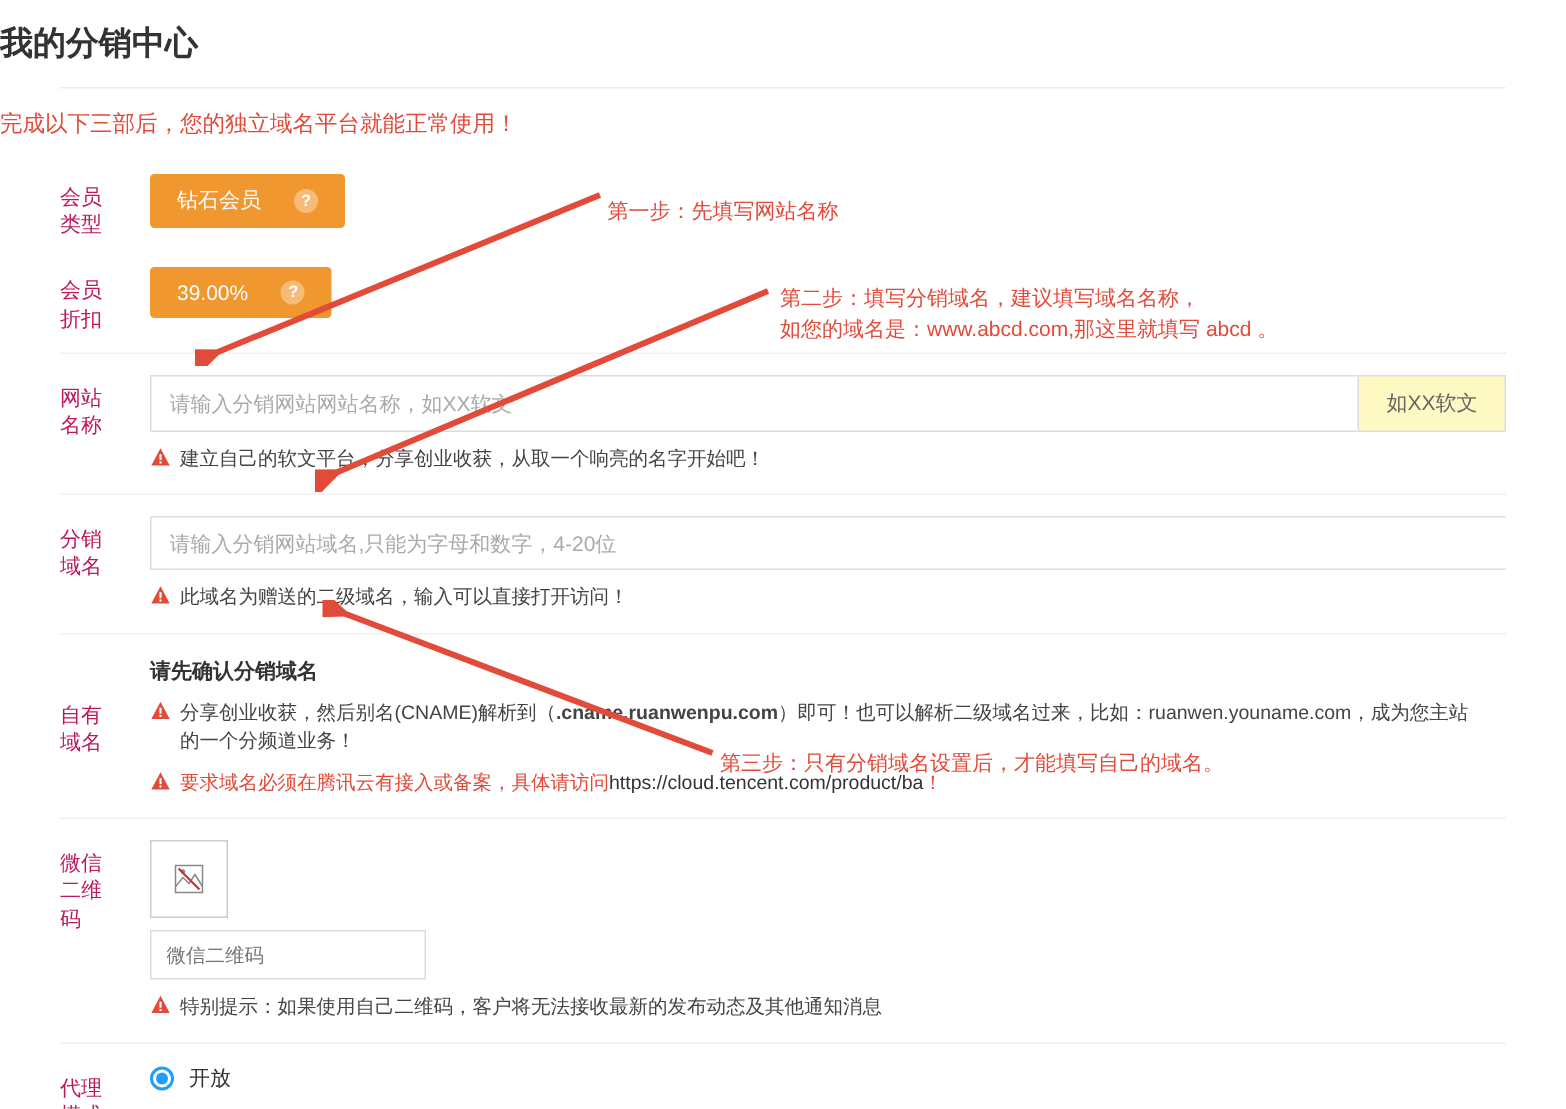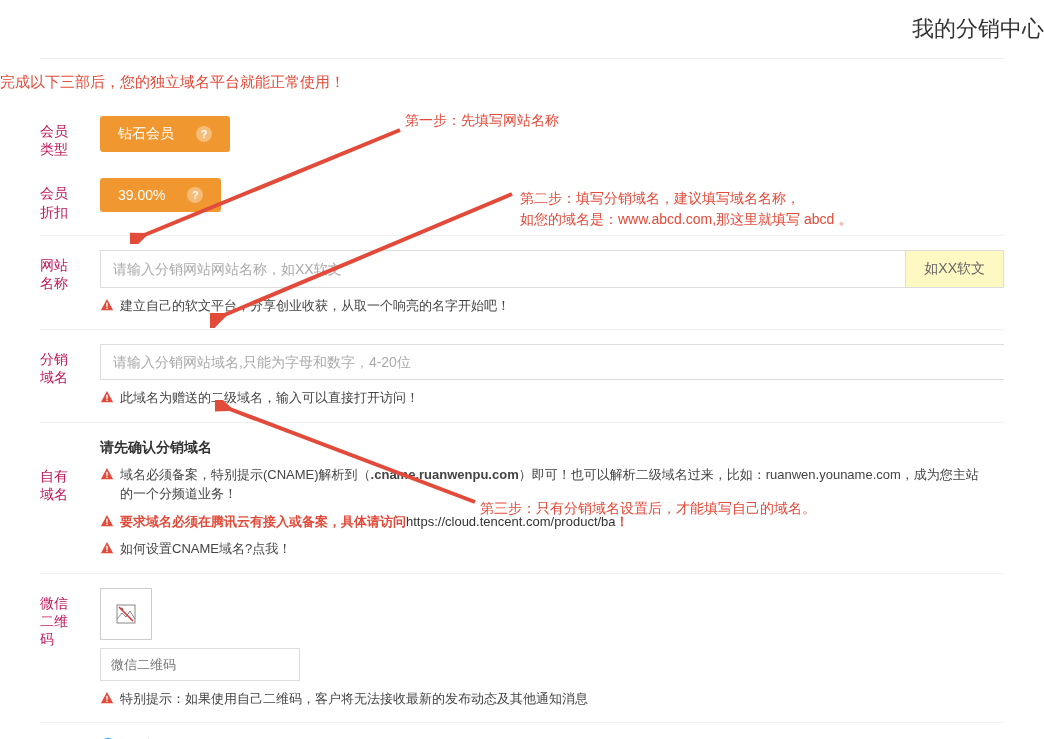--- a/index.html
+++ b/index.html
@@ -11,23 +11,23 @@
   }
   .page {
     background: #fff;
     width: 1044px;
     margin: 0 auto;
     position: relative;
     padding: 0 0 30px 0;
     min-height: 739px;
   }
   .title {
-    text-align: right;
+    text-align: left;
     font-size: 22px;
-    font-weight: 400;
+    font-weight: 700;
     padding: 14px 0 14px 0;
     color: #333;
   }
   .hr {
     border: none;
     border-top: 1px solid #eee;
     margin: 0 40px;
   }
   .instr-header {
     text-align: left;
@@ -116,39 +116,39 @@
     color: #444;
     font-size: 13px;
     line-height: 1.5;
   }
   .hint .warn-icon {
     flex: 0 0 auto;
     margin-top: 2px;
   }
   .warn-icon svg { display: block; }
   .hint-link { color: #333; }
-  .bold-red { color: #e24a3a; font-weight: bold; }
+  .bold-red { color: #e24a3a; font-weight: normal; }
   .static-heading {
     font-size: 14px;
     color: #333;
     font-weight: 700;
     padding: 2px 0 0 0;
   }
   .qr-box {
     width: 52px;
     height: 52px;
     border: 1px solid #ccc;
     display: flex;
     align-items: center;
     justify-content: center;
     background: #fff;
   }
   .broken-img svg { display:block; }
   .qr-input {
-    width: 200px;
+    width: 184px;
     border: 1px solid #ddd;
     padding: 8px 10px;
     font-size: 13px;
     color: #888;
     outline: none;
   }
   .radio-row {
     display: flex;
     align-items: center;
     gap: 10px;
@@ -265,44 +265,34 @@
         <div class="static-heading">请先确认分销域名</div>
         <div class="hint" style="max-width:880px">
           <span class="warn-icon">
             <svg width="14" height="14" viewBox="0 0 16 16">
                 <path fill="#e24a3a" d="M8 1 L15 14 H1 Z"></path>
                 <rect x="7.2" y="5.5" width="1.6" height="4.5" fill="#fff"></rect>
                 <rect x="7.2" y="11" width="1.6" height="1.6" fill="#fff"></rect>
               </svg>
           </span>
           <span style="white-space:normal">
-            <span>域名必须备案，特别提示(CNAME)解析到（</span><b>.cname.ruanwenpu.com</b><span>）即可！也可以解析二级域名过来，比如：ruanwen.youname.com，成为您主站的一个分频道业务！</span>
+            <span>分享创业收获，然后别名(CNAME)解析到（</span><b>.cname.ruanwenpu.com</b><span>）即可！也可以解析二级域名过来，比如：ruanwen.youname.com，成为您主站的一个分频道业务！</span>
           </span>
         </div>
         <div class="hint">
           <span class="warn-icon">
             <svg width="14" height="14" viewBox="0 0 16 16">
                 <path fill="#e24a3a" d="M8 1 L15 14 H1 Z"></path>
                 <rect x="7.2" y="5.5" width="1.6" height="4.5" fill="#fff"></rect>
                 <rect x="7.2" y="11" width="1.6" height="1.6" fill="#fff"></rect>
               </svg>
           </span>
           <span>
             <span class="bold-red">要求域名必须在腾讯云有接入或备案，具体请访问</span><a class="hint-link">https://cloud.tencent.com/product/ba</a><span class="bold-red">！</span>
           </span>
-        </div>
-        <div class="hint">
-          <span class="warn-icon">
-            <svg width="14" height="14" viewBox="0 0 16 16">
-                <path fill="#e24a3a" d="M8 1 L15 14 H1 Z"></path>
-                <rect x="7.2" y="5.5" width="1.6" height="4.5" fill="#fff"></rect>
-                <rect x="7.2" y="11" width="1.6" height="1.6" fill="#fff"></rect>
-              </svg>
-          </span>
-          <a>如何设置CNAME域名?点我！</a>
         </div>
       </div>
     </div>
 
     <div class="row">
       <div class="label">微信<br>二维<br>码</div>
       <div class="value">
         <div class="qr-box">
           <span class="broken-img">
             <svg width="20" height="20" viewBox="0 0 20 20">
@@ -333,21 +323,21 @@
         <div class="radio-row">
           <span class="radio checked"></span>
           <span>开放</span>
         </div>
 
       </div>
     </div>
 
   </div>
 
-  <div class="overlay" style="top:112px; left:405px">第一步：先填写网站名称</div>
+  <div class="overlay" style="top:132px; left:405px">第一步：先填写网站名称</div>
   <div class="overlay" style="top:188px; left:520px; line-height:1.5">
     <span>第二步：填写分销域名，建议填写域名名称，</span><br><span>如您的域名是：www.abcd.com,那这里就填写 abcd 。</span>
   </div>
   <div class="overlay" style="top:500px; left:480px">第三步：只有分销域名设置后，才能填写自己的域名。</div>
 
   <svg class="arrow" style="top:124px; left:130px" width="280" height="120">
     <defs>
         <marker id="ah1" markerWidth="12" markerHeight="10" refX="2" refY="5" orient="auto">
           <polygon points="12,0 0,5 12,10" fill="#e24a3a"></polygon>
         </marker>

